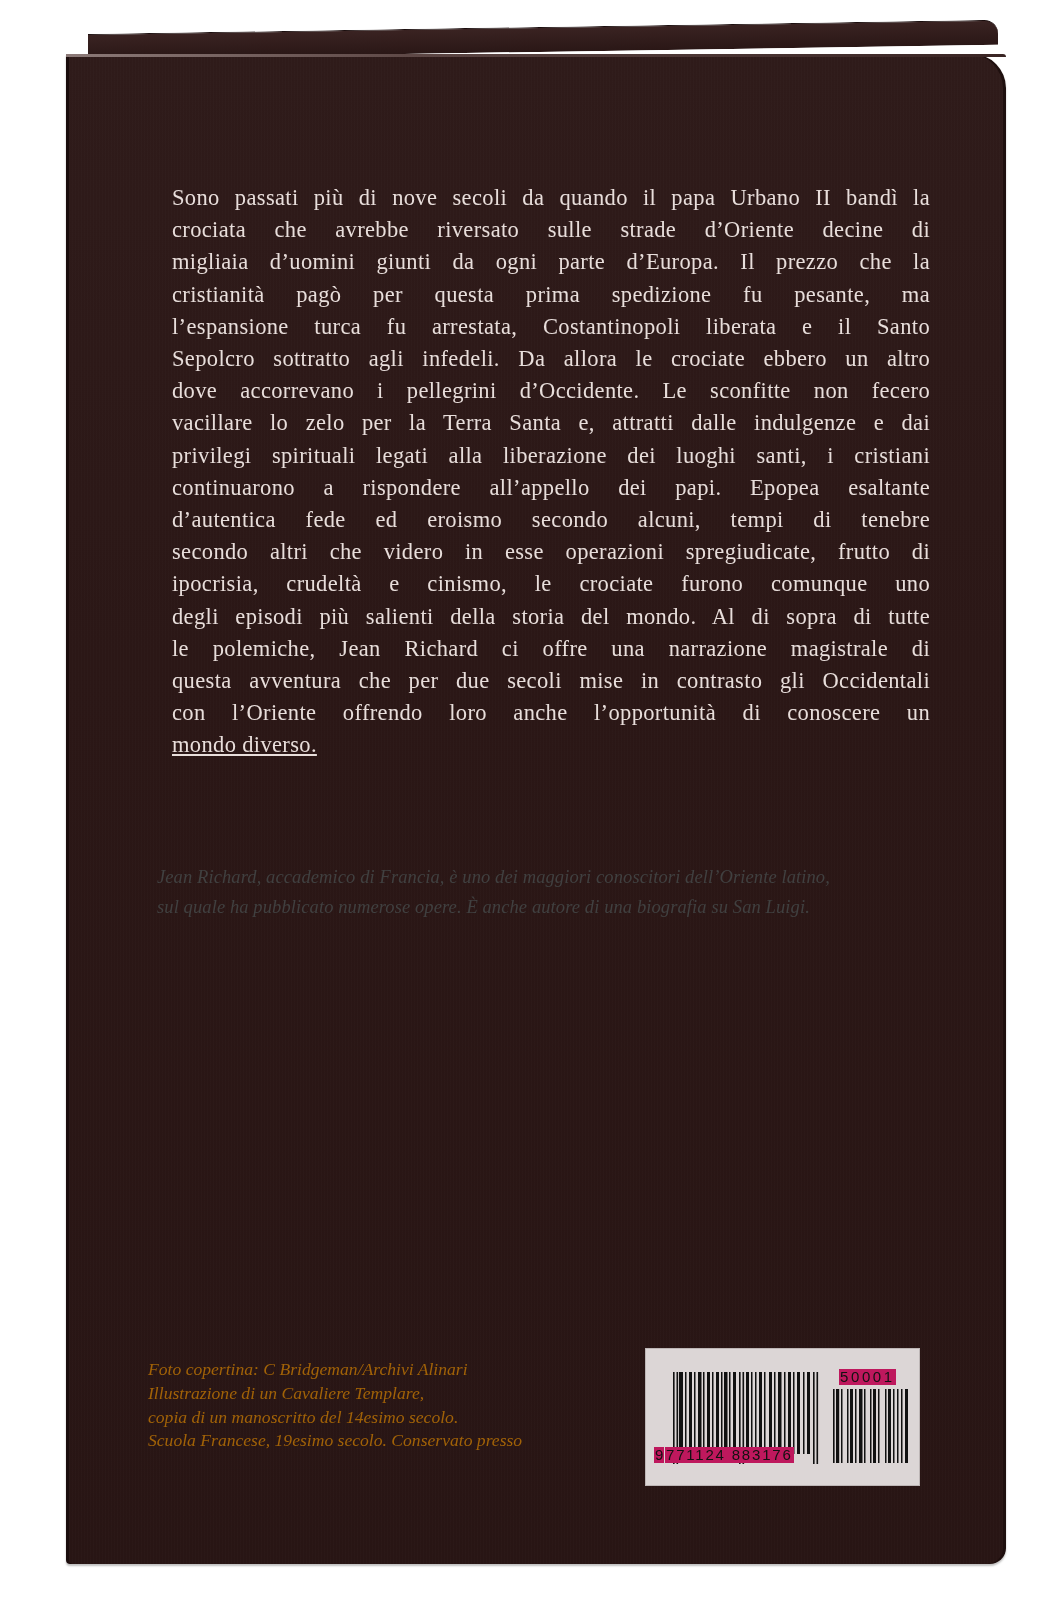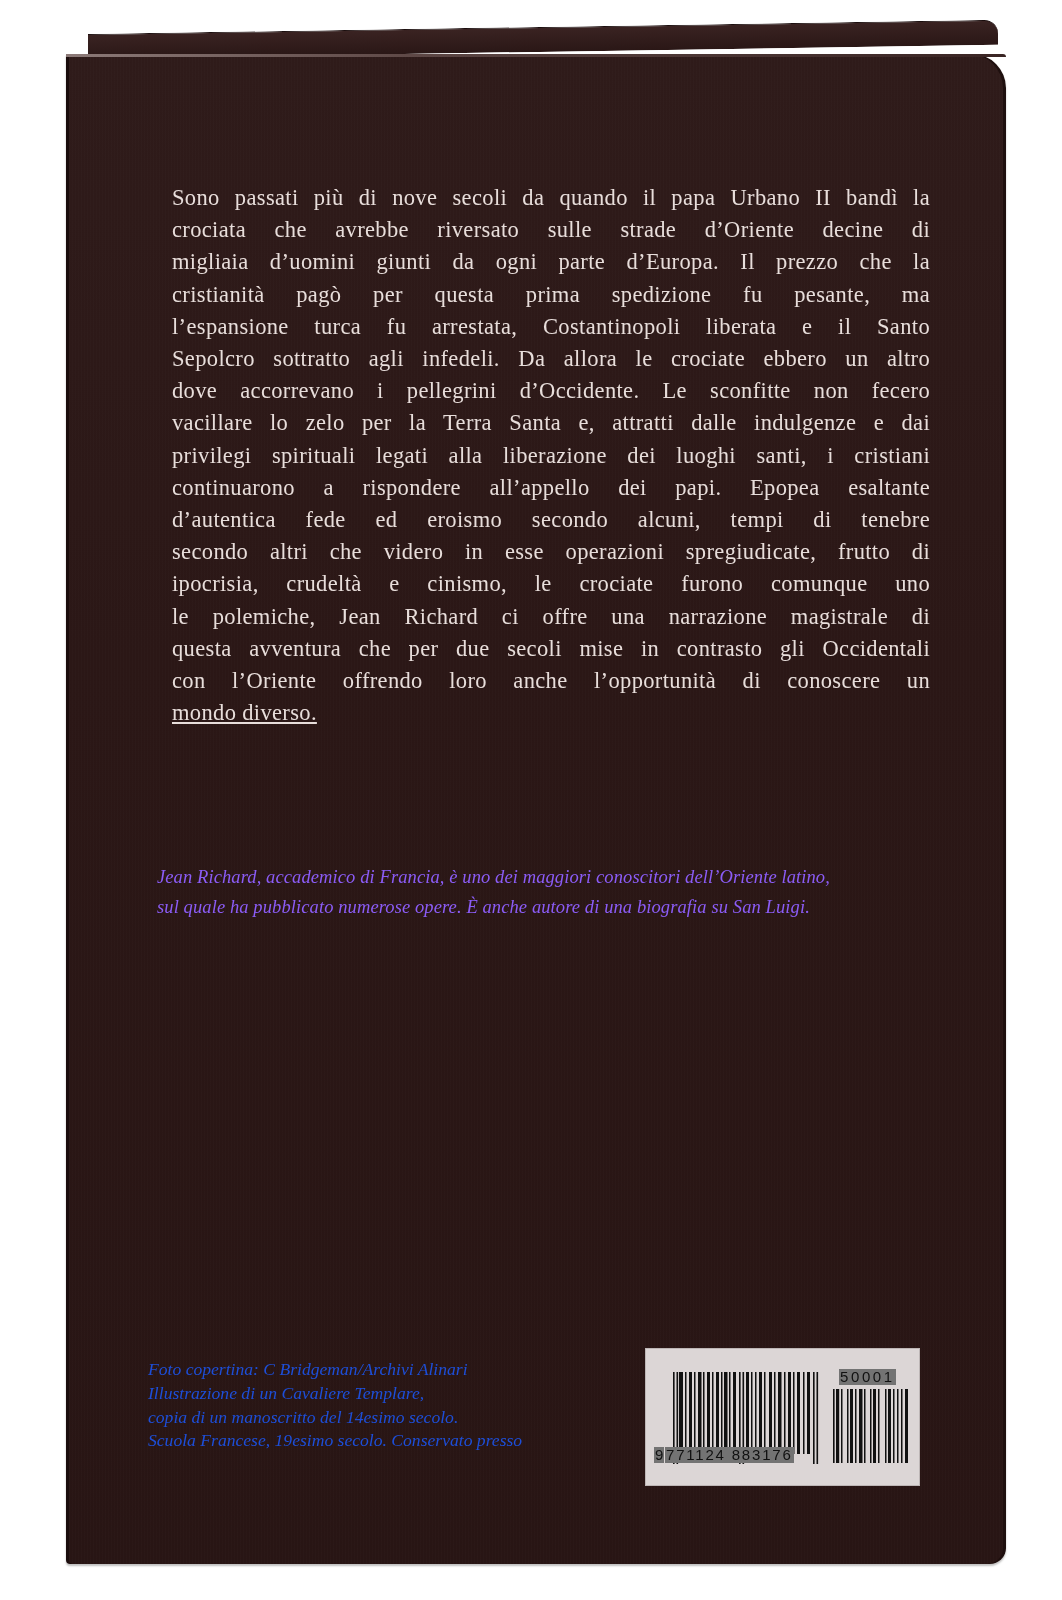--- a/index.html
+++ b/index.html
@@ -70,34 +70,34 @@
     }
     .blurb .line.last {
       text-align-last: left;
       text-decoration: underline;
     }
     .bio {
       position: absolute;
       left: 157px;
       top: 862px;
       width: 760px;
-      color: #8b5cf6;
+      color: #404040;
       font-style: italic;
       font-size: 18.5px;
       line-height: 30px;
       letter-spacing: 0.1px;
       margin: 0;
     }
     .bio .line { display: block; white-space: nowrap; }
     .credits {
       position: absolute;
       left: 148px;
       top: 1358px;
       width: 470px;
-      color: #1d4ed8;
+      color: #a16207;
       font-style: italic;
       font-size: 17.6px;
       line-height: 23.8px;
       margin: 0;
     }
     .credits .line { display: block; white-space: nowrap; }
     .barcode-label {
       position: absolute;
       left: 645px;
       top: 1348px;
@@ -119,21 +119,21 @@
       top: 40px;
       width: 76px;
       height: 74px;
     }
     .bc-digits {
       position: absolute;
       font-family: "Liberation Sans", "DejaVu Sans", sans-serif;
       font-size: 15px;
       color: #111;
       letter-spacing: 1.8px;
-      background: #737373;
+      background: #be185d;
       line-height: 16px;
       padding: 0 1px;
     }
     .bc-first { left: 8px; top: 98px; letter-spacing: 0; }
     .bc-main  { left: 19px; top: 98px; }
     .bc-addon { left: 193px; top: 20px; letter-spacing: 2.6px; }
   </style>
 </head>
 <body>
 
@@ -148,20 +148,21 @@
   <span class="line">cristianità pagò per questa prima spedizione fu pesante, ma</span>
   <span class="line">l’espansione turca fu arrestata, Costantinopoli liberata e il Santo</span>
   <span class="line">Sepolcro sottratto agli infedeli. Da allora le crociate ebbero un altro</span>
   <span class="line">dove accorrevano i pellegrini d’Occidente. Le sconfitte non fecero</span>
   <span class="line">vacillare lo zelo per la Terra Santa e, attratti dalle indulgenze e dai</span>
   <span class="line">privilegi spirituali legati alla liberazione dei luoghi santi, i cristiani</span>
   <span class="line">continuarono a rispondere all’appello dei papi. Epopea esaltante</span>
   <span class="line">d’autentica fede ed eroismo secondo alcuni, tempi di tenebre</span>
   <span class="line">secondo altri che videro in esse operazioni spregiudicate, frutto di</span>
   <span class="line">ipocrisia, crudeltà e cinismo, le crociate furono comunque uno</span>
+  <span class="line">degli episodi più salienti della storia del mondo. Al di sopra di tutte</span>
   <span class="line">le polemiche, Jean Richard ci offre una narrazione magistrale di</span>
   <span class="line">questa avventura che per due secoli mise in contrasto gli Occidentali</span>
   <span class="line">con l’Oriente offrendo loro anche l’opportunità di conoscere un</span>
   <span class="line last">mondo diverso.</span>
 </div>
 
 <div class="bio">
   <span class="line">Jean Richard, accademico di Francia, è uno dei maggiori conoscitori dell’Oriente latino,</span>
   <span class="line">sul quale ha pubblicato numerose opere. È anche autore di una biografia su San Luigi.</span>
 </div>

